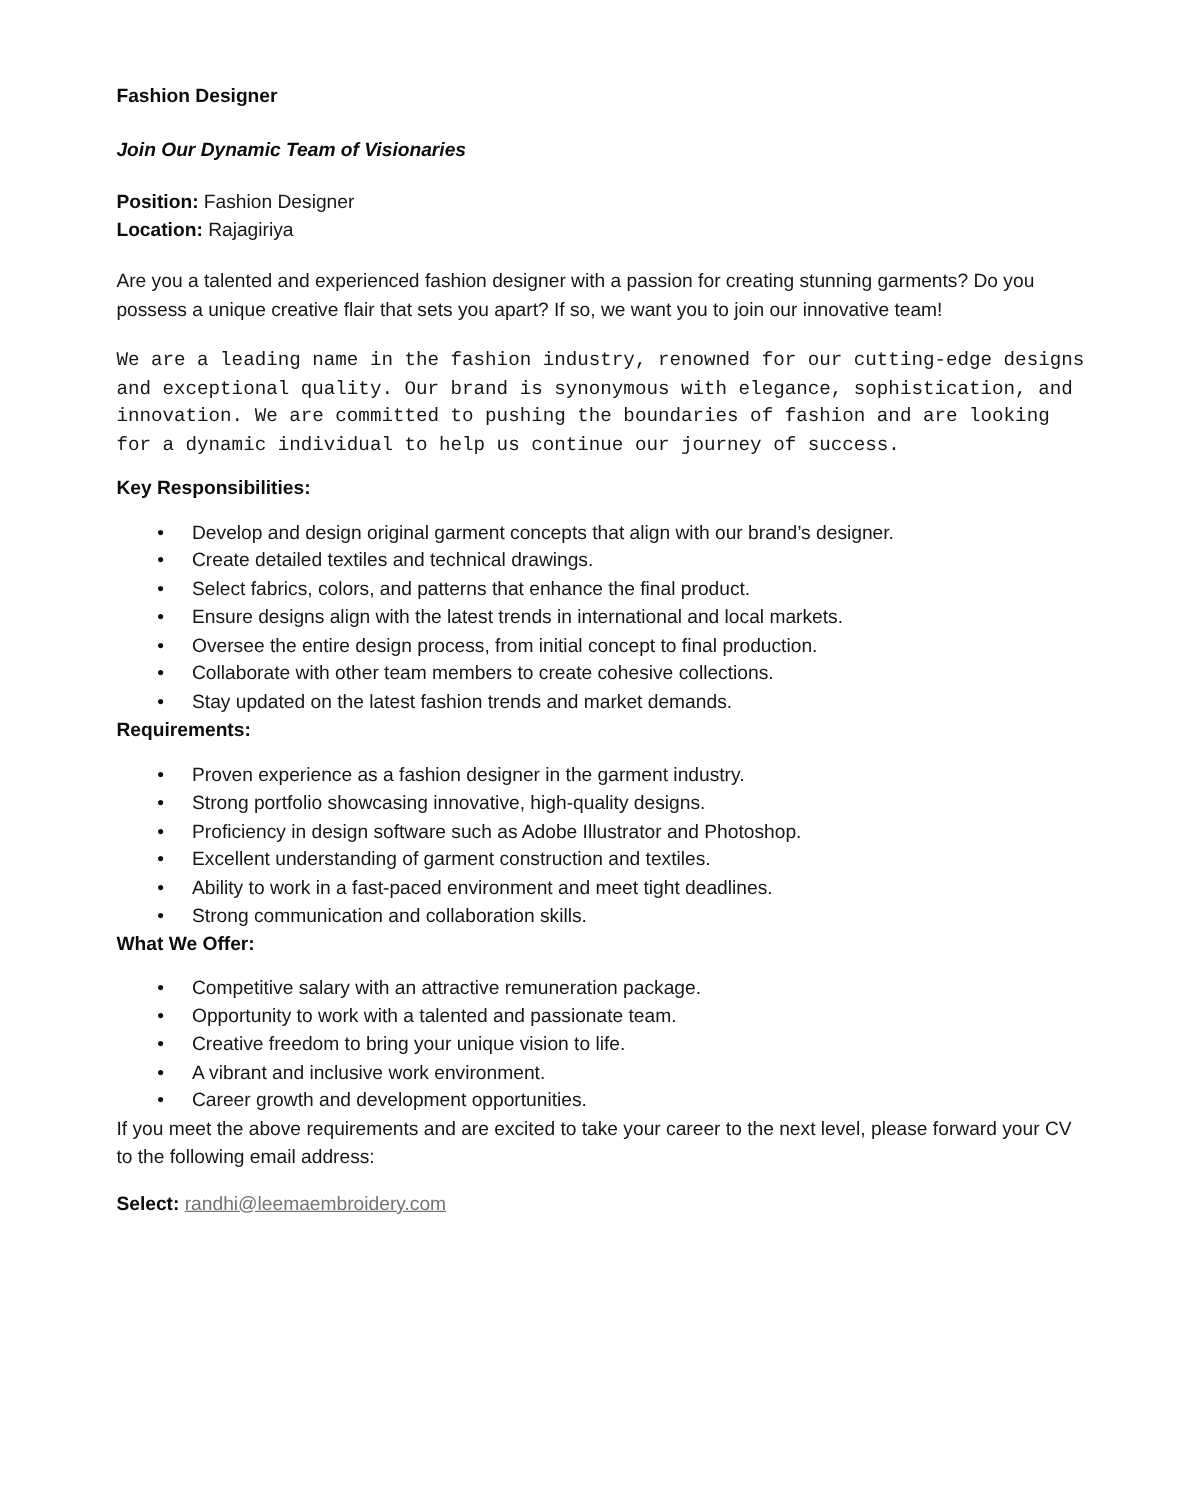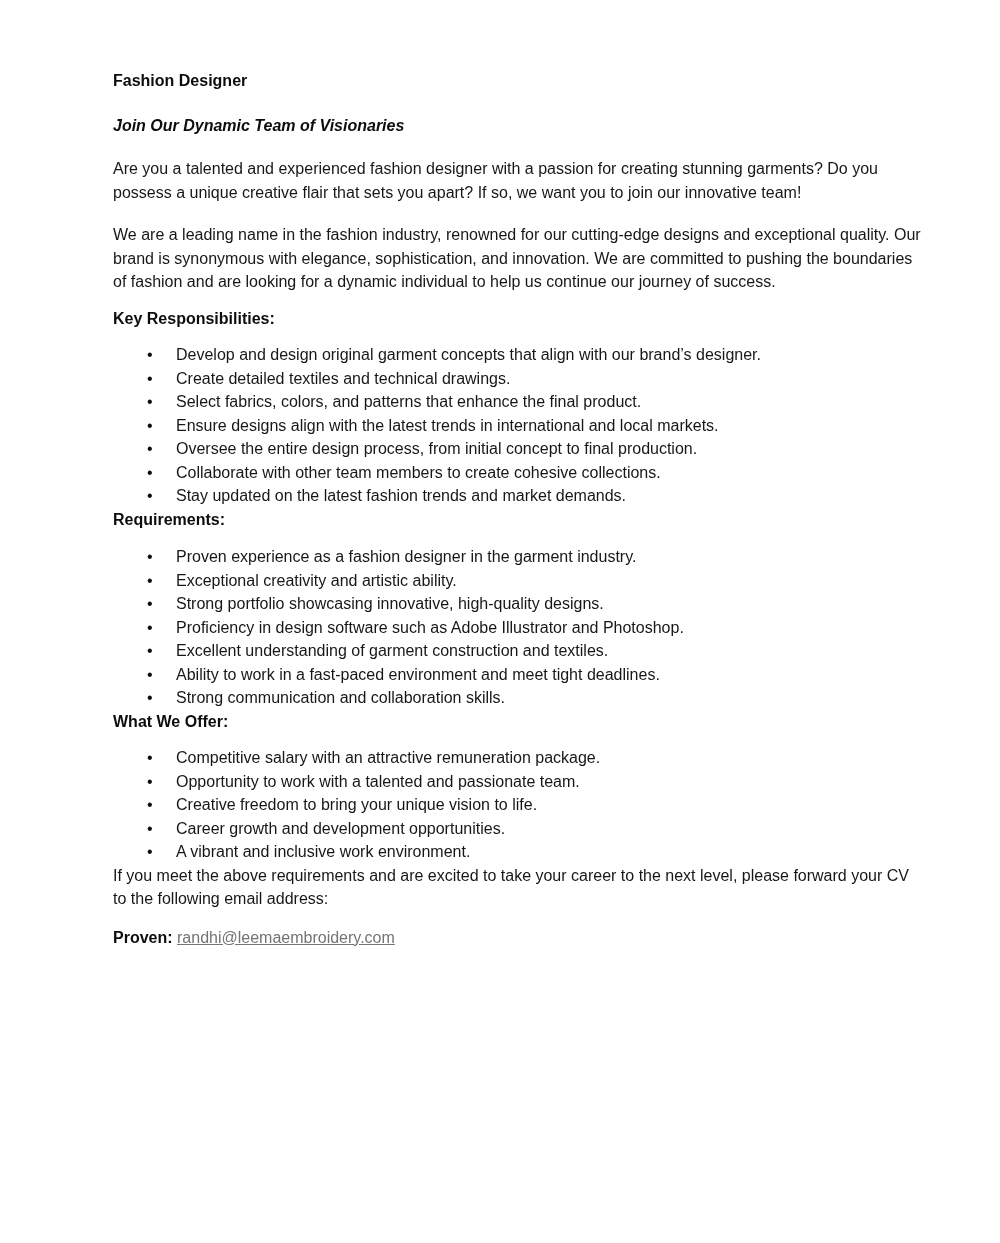--- a/index.html
+++ b/index.html
@@ -14,31 +14,30 @@
     overflow: hidden;
   }
   .page {
     position: absolute;
     top: 69px;
     left: 97px;
     width: 812px;
     color: #171717;
     font-size: 16px;
     line-height: 23.5px;
-    margin-left: 16px;
   }
   .b { font-weight: bold; color: #0d0d0d; }
   p  { margin: 0; }
 
   .title        { margin-bottom: 21px; }
   .subtitle     { margin-bottom: 20px; font-style: italic; }
   .meta-block   { margin-bottom: 19px; }
   .intro        { margin-bottom: 19px; }
   .about-head   { margin-bottom: 0; }
-  .about-body   { margin-bottom: 13px; }
+  .about-body   { margin-bottom: 13px; font-family: Liberation Mono, monospace; }
   .sect-head-a  { margin-bottom: 13px; }
   .sect-head-b  { margin-bottom: 14px; }
   ul.bullets {
     list-style: none;
     margin: 0;
     padding-left: 63px;
   }
   ul.bullets li {
     position: relative;
     line-height: 23.5px;
@@ -61,53 +60,56 @@
 </style>
 </head>
 <body>
 
 <div class="page">
 
   <p class="b title">Fashion Designer</p>
 
   <p class="b subtitle">Join Our Dynamic Team of Visionaries</p>
 
+  <div class="meta-block">
+    <p><span class="b">Position:</span><span> Fashion Designer</span></p>
+    <p><span class="b">Location:</span><span> Rajagiriya</span></p>
+  </div>
 
   <p class="intro">Are you a talented and experienced fashion designer with a passion for creating stunning garments? Do you possess a unique creative flair that sets you apart? If so, we want you to join our innovative team!</p>
 
   <p class="about-body">We are a leading name in the fashion industry, renowned for our cutting-edge designs and exceptional quality. Our brand is synonymous with elegance, sophistication, and innovation. We are committed to pushing the boundaries of fashion and are looking for a dynamic individual to help us continue our journey of success.</p>
 
   <p class="b sect-head-a">Key Responsibilities:</p>
   <ul class="bullets ul-resp">
     <li>Develop and design original garment concepts that align with our brand’s designer.</li>
     <li>Create detailed textiles and technical drawings.</li>
     <li>Select fabrics, colors, and patterns that enhance the final product.</li>
     <li>Ensure designs align with the latest trends in international and local markets.</li>
     <li>Oversee the entire design process, from initial concept to final production.</li>
     <li>Collaborate with other team members to create cohesive collections.</li>
     <li>Stay updated on the latest fashion trends and market demands.</li>
   </ul>
 
   <p class="b sect-head-b">Requirements:</p>
   <ul class="bullets ul-req">
     <li>Proven experience as a fashion designer in the garment industry.</li>
-    <li>Exceptional creativity and artistic ability.</li>
     <li>Strong portfolio showcasing innovative, high-quality designs.</li>
     <li>Proficiency in design software such as Adobe Illustrator and Photoshop.</li>
     <li>Excellent understanding of garment construction and textiles.</li>
     <li>Ability to work in a fast-paced environment and meet tight deadlines.</li>
     <li>Strong communication and collaboration skills.</li>
   </ul>
 
   <p class="b sect-head-a">What We Offer:</p>
   <ul class="bullets ul-offer">
     <li>Competitive salary with an attractive remuneration package.</li>
     <li>Opportunity to work with a talented and passionate team.</li>
     <li>Creative freedom to bring your unique vision to life.</li>
+    <li>A vibrant and inclusive work environment.</li>
     <li>Career growth and development opportunities.</li>
-    <li>A vibrant and inclusive work environment.</li>
   </ul>
 
   <p class="closing">If you meet the above requirements and are excited to take your career to the next level, please forward your CV to the following email address:</p>
 
-  <p class="email-line"><span class="b">Proven: </span><a>randhi@leemaembroidery.com</a></p>
+  <p class="email-line"><span class="b">Select: </span><a>randhi@leemaembroidery.com</a></p>
 
 </div>
 
 </body></html>

